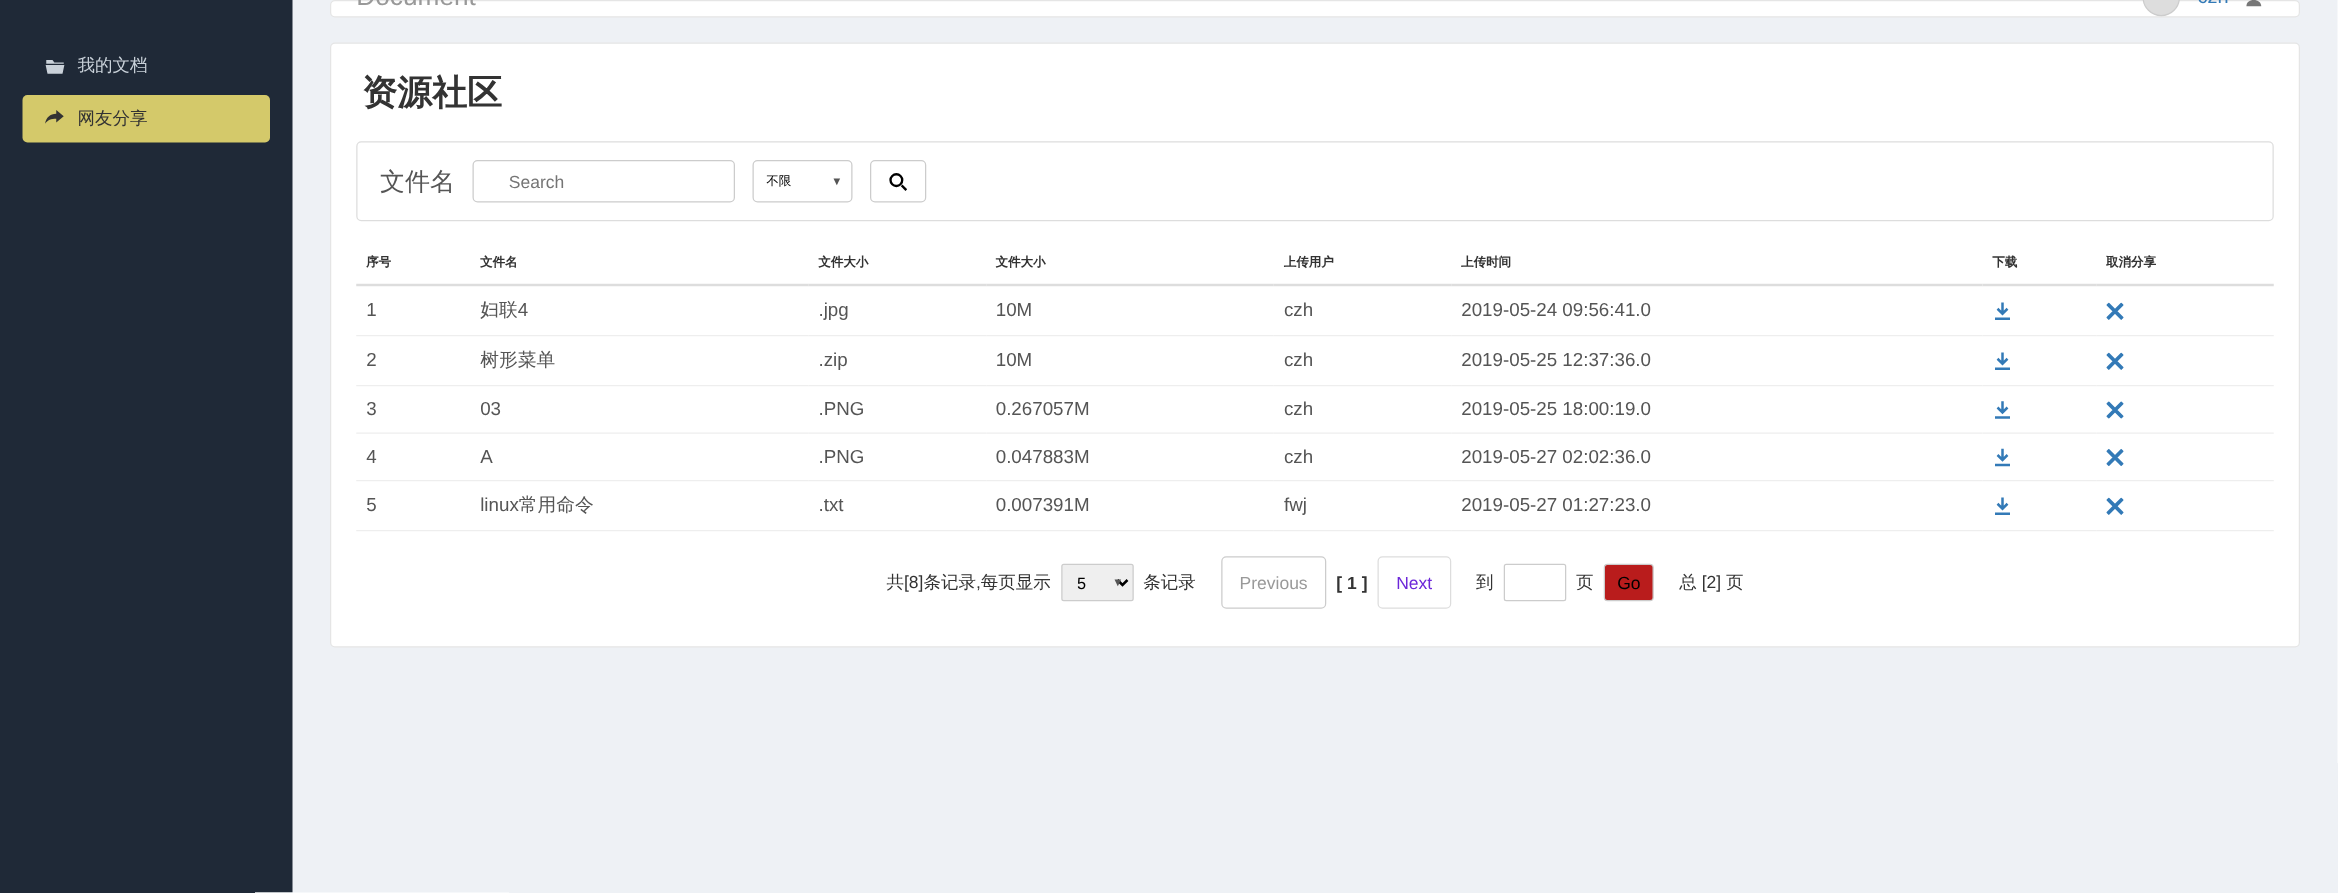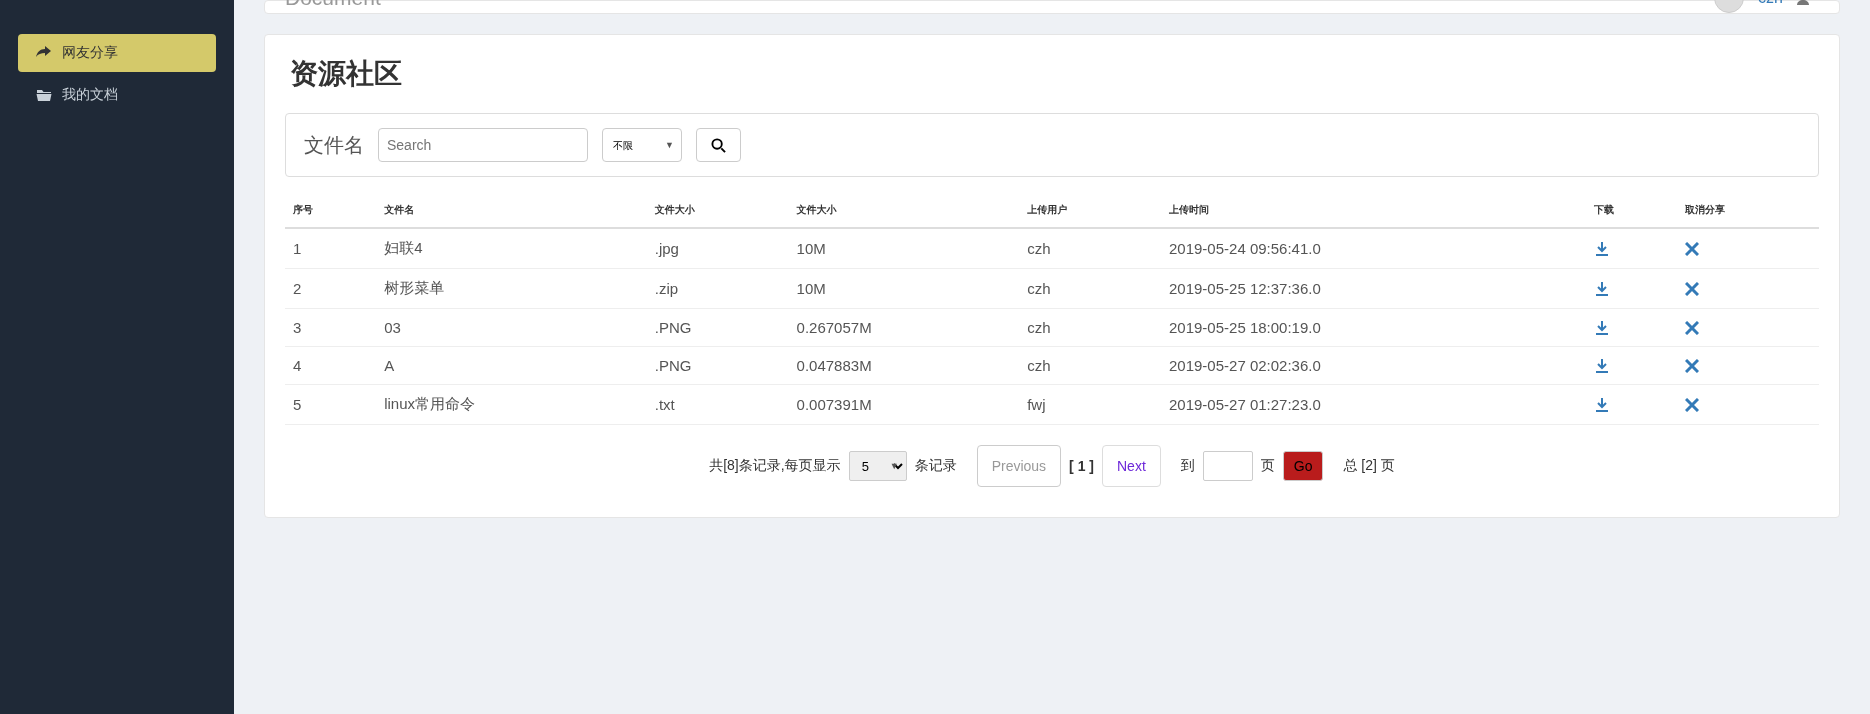--- a/index.html
+++ b/index.html
@@ -14,21 +14,21 @@
 .topbar-inner { display: flex; align-items: center; justify-content: space-between; margin-top: -18px; }
 .brand { font-size: 21px; color: #999; }
 .userarea { display: flex; align-items: center; gap: 14px; }
 .avatar { width: 30px; height: 30px; border-radius: 50%; background: #ddd; display: inline-block; border:1px solid #ccc; }
 .username { color: #337ab7; font-size: 16px; }
 .user-caret { color: #777; }
 .content-card { background: #fff; border: 1px solid #e5e5e5; border-radius: 4px; margin: 0 30px; padding: 20px 20px 30px 20px; }
 .page-title { font-size: 28px; font-weight: bold; margin-bottom: 20px; padding-left: 5px; }
 .filter-panel { border: 1px solid #ddd; border-radius: 4px; padding: 14px 18px; display: flex; align-items: center; gap: 14px; margin-bottom: 16px; }
 .filter-label { color: #555; font-size: 20px; }
-.search-input { width: 210px; height: 34px; padding: 6px 8px; border: 1px solid #ccc; border-radius: 4px; font-size: 14px; }
+.search-input { width: 210px; height: 34px; padding: 6px 28px; border: 1px solid #ccc; border-radius: 4px; font-size: 14px; }
 .select { height: 34px; border: 1px solid #ccc; border-radius: 4px; padding: 0 24px 0 10px; background: #fff; appearance: none; position: relative; min-width: 80px; font-size: 10px; }
 .select-wrap { position: relative; display: inline-block; }
 .select-wrap::after { content: "▼"; font-size: 9px; color: #555; position: absolute; right: 8px; top: 50%; transform: translateY(-50%); pointer-events: none; }
 .btn { height: 34px; padding: 0 14px; border: 1px solid #ccc; background: #fff; border-radius: 4px; cursor: pointer; display: inline-flex; align-items: center; font-size: 14px; }
 .table { width: 100%; border-collapse: collapse; }
 .table th { text-align: left; padding: 10px 8px; border-bottom: 2px solid #ddd; font-weight: bold; font-size: 10px; }
 .table td { padding: 10px 8px; border-bottom: 1px solid #eee; color: #555; font-size: 15px; }
 .action-icon { color: #337ab7; cursor: pointer; font-size: 16px; }
 .pagination-row { display: flex; align-items: center; justify-content: center; gap: 20px; margin-top: 20px; flex-wrap: wrap; }
 .pagination-row .seg { display: flex; align-items: center; gap: 8px; }
@@ -38,35 +38,35 @@
 .small-select { height: 30px; border: 1px solid #ccc; border-radius: 2px; padding: 0 20px 0 8px; font-size: 13px; }
 .small-input { width: 50px; height: 30px; border: 1px solid #ccc; border-radius: 2px; padding: 0 6px; }
 .go-btn { height: 30px; padding: 0 10px; border: 1px solid #ccc; background: #b91c1c; border-radius: 3px; cursor: pointer; font-size: 14px; }
 svg { display: block; }
 </style>
 </head>
 <body>
 
 <div class="container">
   <div class="sidebar">
+    <div class="sidebar-item">
+      <span class="icon">
+        <svg width="16" height="14" viewBox="0 0 16 14" fill="currentColor">
+            <path d="M1 2h5l1.5 2H15v1H1V2zm-.5 4h15L14 13H2L.5 6z"></path>
+          </svg>
+      </span>
+      <span>我的文档</span>
+    </div>
     <div class="sidebar-item active">
       <span class="icon">
         <svg width="16" height="14" viewBox="0 0 16 14" fill="currentColor">
             <path d="M9 0v3C4 3 1 6 0 11c2-3 5-4 9-4v3l6-5-6-5z"></path>
           </svg>
       </span>
       <span>网友分享</span>
-    </div>
-    <div class="sidebar-item">
-      <span class="icon">
-        <svg width="16" height="14" viewBox="0 0 16 14" fill="currentColor">
-            <path d="M1 2h5l1.5 2H15v1H1V2zm-.5 4h15L14 13H2L.5 6z"></path>
-          </svg>
-      </span>
-      <span>我的文档</span>
     </div>
   </div>
 
   <div class="main">
     <div class="topbar">
       <div class="topbar-inner">
         <div class="brand">Document</div>
         <div class="userarea">
           <span class="avatar"></span>
           <span class="username">czh</span>

